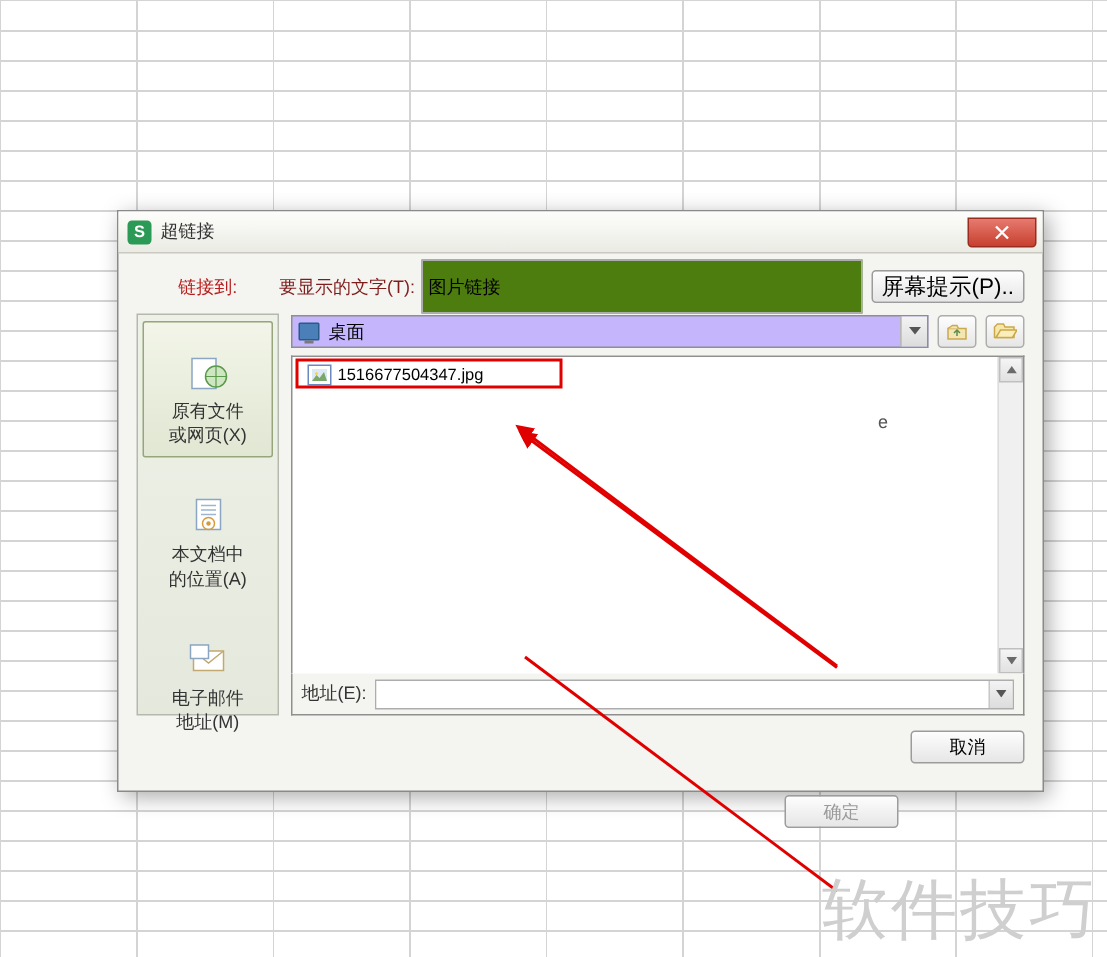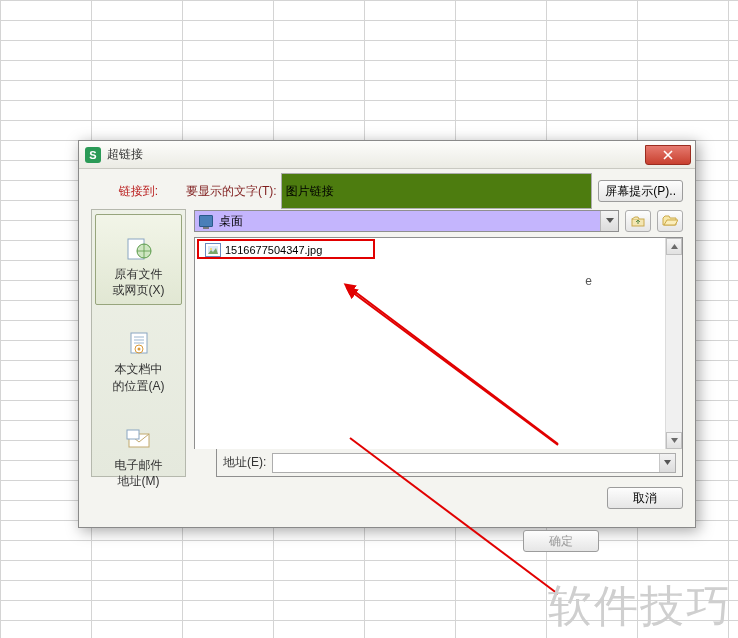--- a/index.html
+++ b/index.html
@@ -69,21 +69,21 @@
   .disp-input {
     flex: 1; height: 36px;
     border: 1px solid #adadad; background: #4d7c0f;
     padding: 0 4px; font-size: 12px;
     margin-right: 6px;
   }
   .screen-tip-btn {
     height: 22px; padding: 0 6px;
     background: linear-gradient(#fdfdfd,#e6e6e6);
     border: 1px solid #9c9c9c; border-radius: 3px;
-    font-size: 12px;
+    font-size: 15px;
   }
   .middle {
     display: flex;
     height: 268px;
   }
   .side-panel {
     width: 95px;
     background: linear-gradient(#eef1e7,#e5e9dd);
     border: 1px solid #b5b8ad;
     margin-right: 8px;
@@ -307,21 +307,21 @@
                 </svg>
               </div>
             <div class="down">
                 <svg width="7" height="5">
                   <path d="M0 0 L3.5 5 L7 0 Z" fill="#6a6a6a"></path>
                 </svg>
               </div>
           </div>
         </div>
 
-        <div class="addr-row" style="background:#f4f4f0; border:1px solid #8f8f8f; border-top:none;margin-left:22px;">
+        <div class="addr-row" style="background:#f4f4f0; border:1px solid #8f8f8f; border-top:none;">
           <span class="alabel">地址(E):</span>
           <div class="addr-combo">
             <input value="" style="">
             <div class="dd">
               <svg width="7" height="5">
                   <path d="M0 0 L3.5 5 L7 0 Z" fill="#555"></path>
                 </svg>
             </div>
           </div>
         </div>

